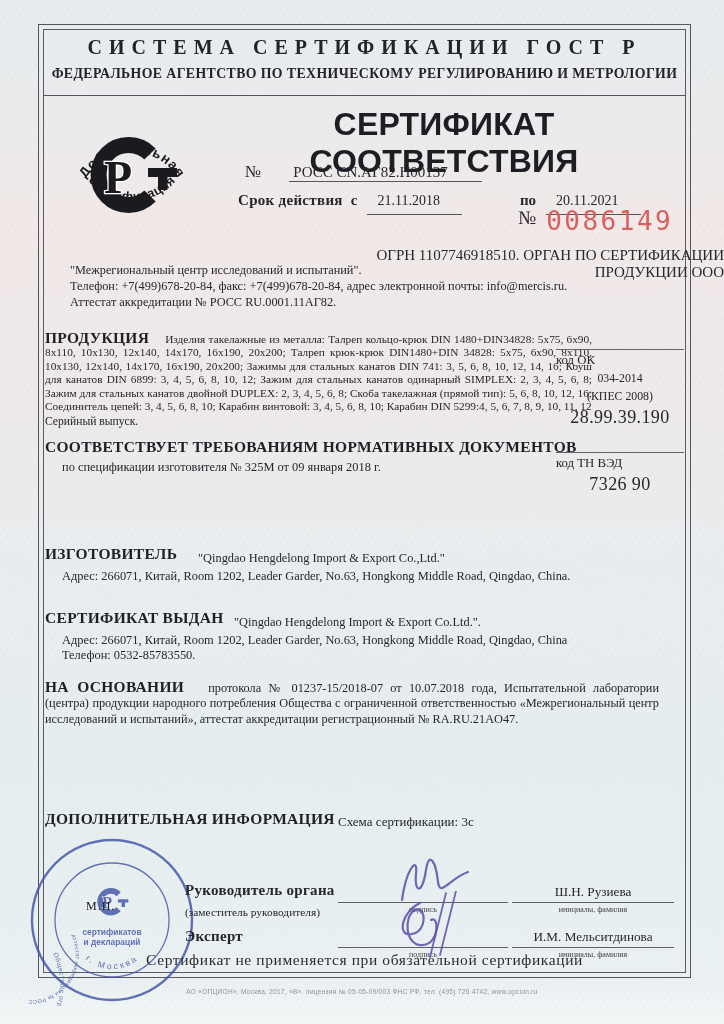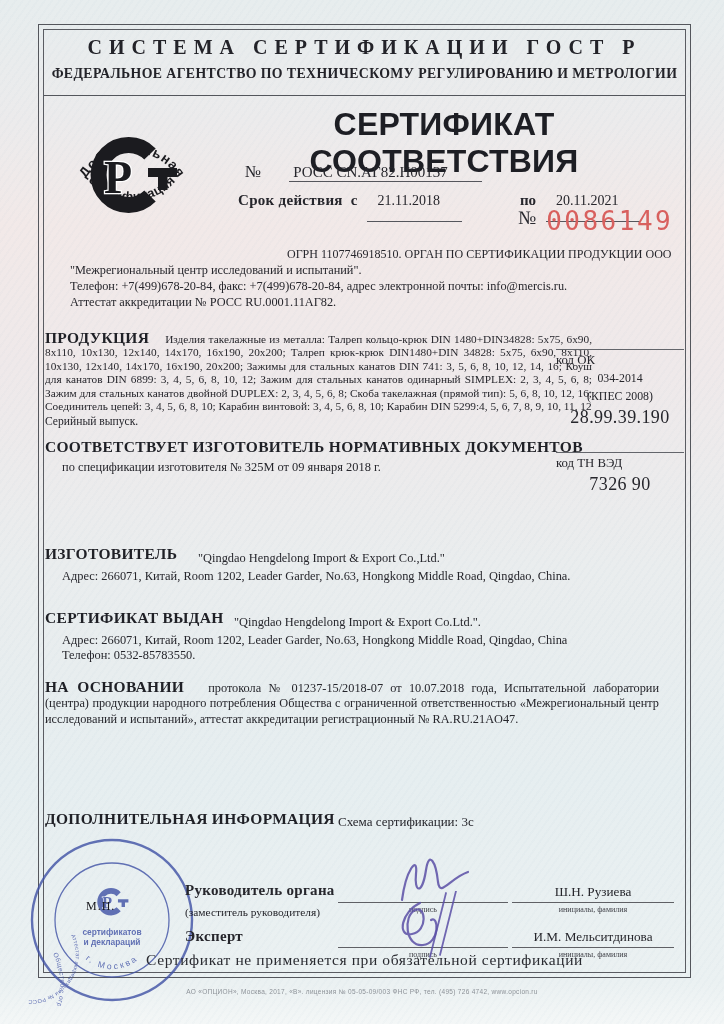--- a/index.html
+++ b/index.html
@@ -22,29 +22,29 @@
   .logo-svg{ left:62px; top:98px; }
   .doc-title{ left:198px; top:106px; width:492px; text-align:center;
               font-family:"Liberation Sans", sans-serif; font-weight:bold;
               font-size:32px; letter-spacing:0.2px; color:#1d1e24; }
   .row-no{ left:245px; top:162px; font-size:16px; }
   .row-no .nsign{ font-size:17px; margin-right:28px; }
   .uval{ border-bottom:1px solid #55565c; padding:0 34px 1px 4px; font-size:15px; }
   .row-validity{ left:238px; top:192px; font-size:15px; }
   .vlab{ font-weight:bold; letter-spacing:0.3px; }
   .vfrom{ margin-left:8px; font-weight:bold; }
-  .vdate{ border-bottom:1px solid #55565c; padding:0 22px 13px 10px; margin-left:10px; font-size:14px; }
+  .vdate{ border-bottom:1px solid #55565c; padding:0 22px 6px 10px; margin-left:10px; font-size:14px; }
   .vto{ margin-left:58px; font-weight:bold; }
   .blank-no{ left:518px; top:206px; }
   .blank-no .nsign{ font-size:19px; color:#2a2a30; vertical-align:6px; margin-right:10px; }
   .blank-no .digits{ font-family:"DejaVu Sans Mono", monospace; font-size:26px;
                      letter-spacing:2.5px; color:#d8605e; }
   .shead{ font-weight:bold; font-size:15.5px; letter-spacing:0.3px; color:#1f2026; }
   .body-head{ left:45px; top:240px; }
-  .body-intro{ left:287px; top:247px; font-size:12px; }
+  .body-intro{ left:287px; top:247px; font-size:15px;text-align:right; }
   .body-lines{ left:70px; top:263px; width:600px; font-size:12.3px; line-height:15.8px; }
   .prod-wrap{ left:45px; top:331px; width:547px; }
   .jp{ text-align:justify; font-size:11.3px; line-height:13.4px; }
   .jp .shead{ margin-right:16px; }
   .prod-note{ font-size:11.6px; margin-top:2px; }
   .codebox{ left:556px; width:128px; border-top:1px solid #63656b; padding-top:3px; }
   .codebox .clabel{ font-size:12.8px; }
   .codebox .cline{ text-align:center; font-size:11.8px; margin-top:3px; }
   .codebox .cbig{ text-align:center; font-size:18px; margin-top:3px; letter-spacing:0.4px; }
   .codeok{ top:349px; }
@@ -150,21 +150,21 @@
     <div class="cline">034-2014</div>
     <div class="cline">(КПЕС 2008)</div>
     <div class="cbig">28.99.39.190</div>
   </div>
 
   <div class="abs codebox codetn">
     <div class="clabel">код ТН ВЭД</div>
     <div class="cbig">7326 90</div>
   </div>
 
-  <div class="abs shead conf-head">СООТВЕТСТВУЕТ ИЗГОТОВИТЕЛЬ НОРМАТИВНЫХ ДОКУМЕНТОВ</div>
+  <div class="abs shead conf-head">СООТВЕТСТВУЕТ ТРЕБОВАНИЯМ НОРМАТИВНЫХ ДОКУМЕНТОВ</div>
   <div class="abs conf-text">по спецификации изготовителя № 325М от 09 января 2018 г.</div>
 
   <div class="abs shead manu-head">ИЗГОТОВИТЕЛЬ</div>
   <div class="abs manu-name">"Qingdao Hengdelong Import &amp; Export Co.,Ltd."</div>
   <div class="abs manu-addr">Адрес: 266071, Китай, Room 1202, Leader Garder, No.63, Hongkong Middle Road, Qingdao, China.</div>
 
   <div class="abs shead iss-head">СЕРТИФИКАТ ВЫДАН</div>
   <div class="abs iss-name">"Qingdao Hengdelong Import &amp; Export Co.Ltd.".</div>
   <div class="abs iss-addr">Адрес: 266071, Китай, Room 1202, Leader Garder, No.63, Hongkong Middle Road, Qingdao, China</div>
   <div class="abs iss-phone">Телефон: 0532-85783550.</div>

